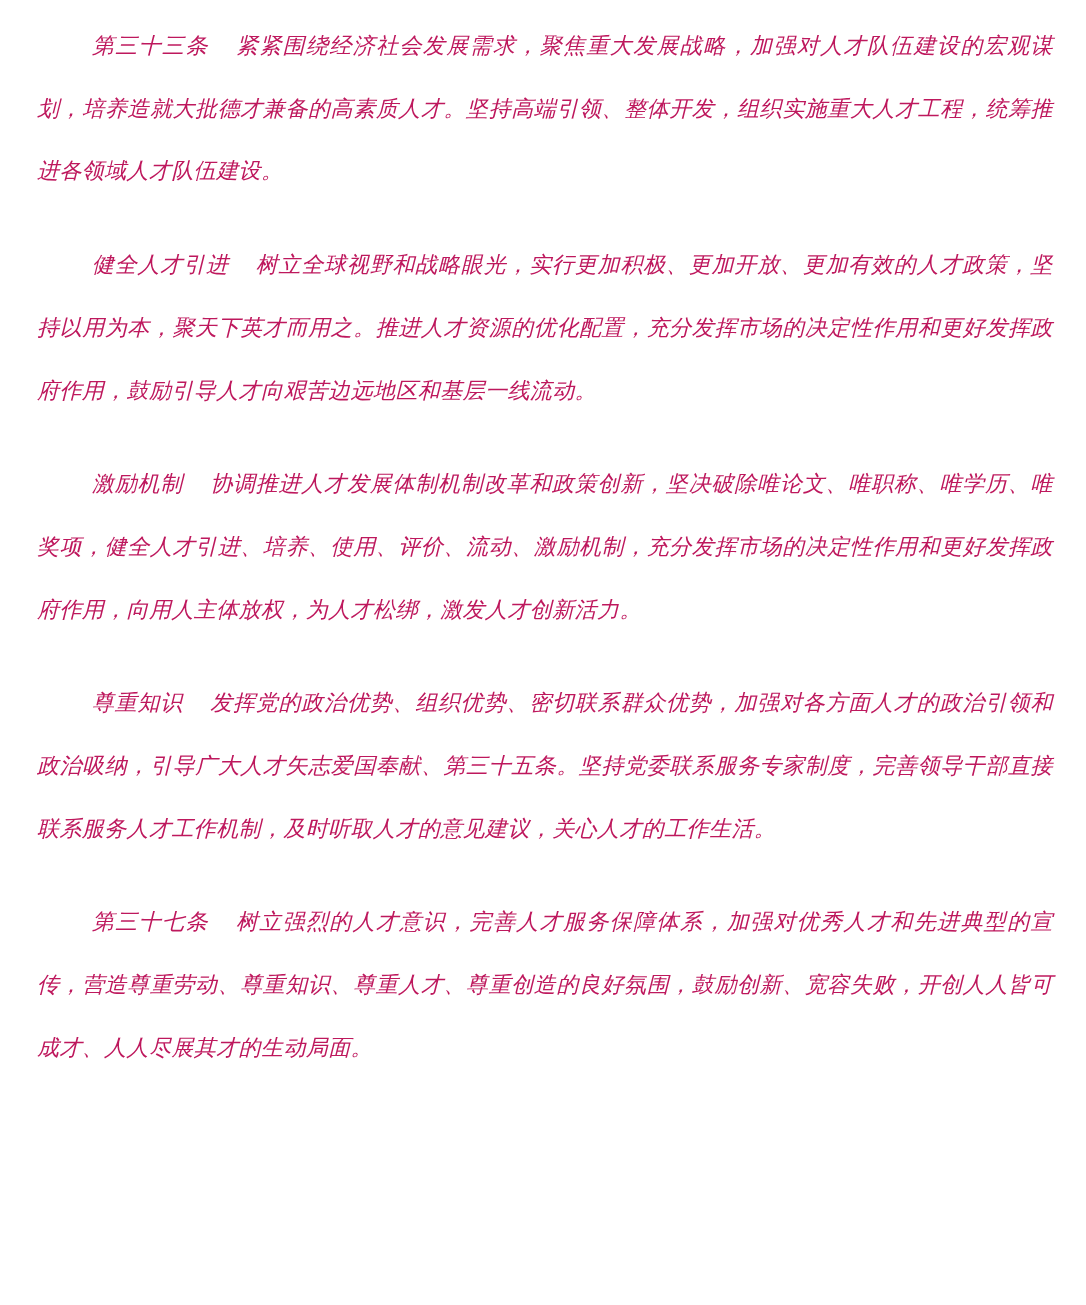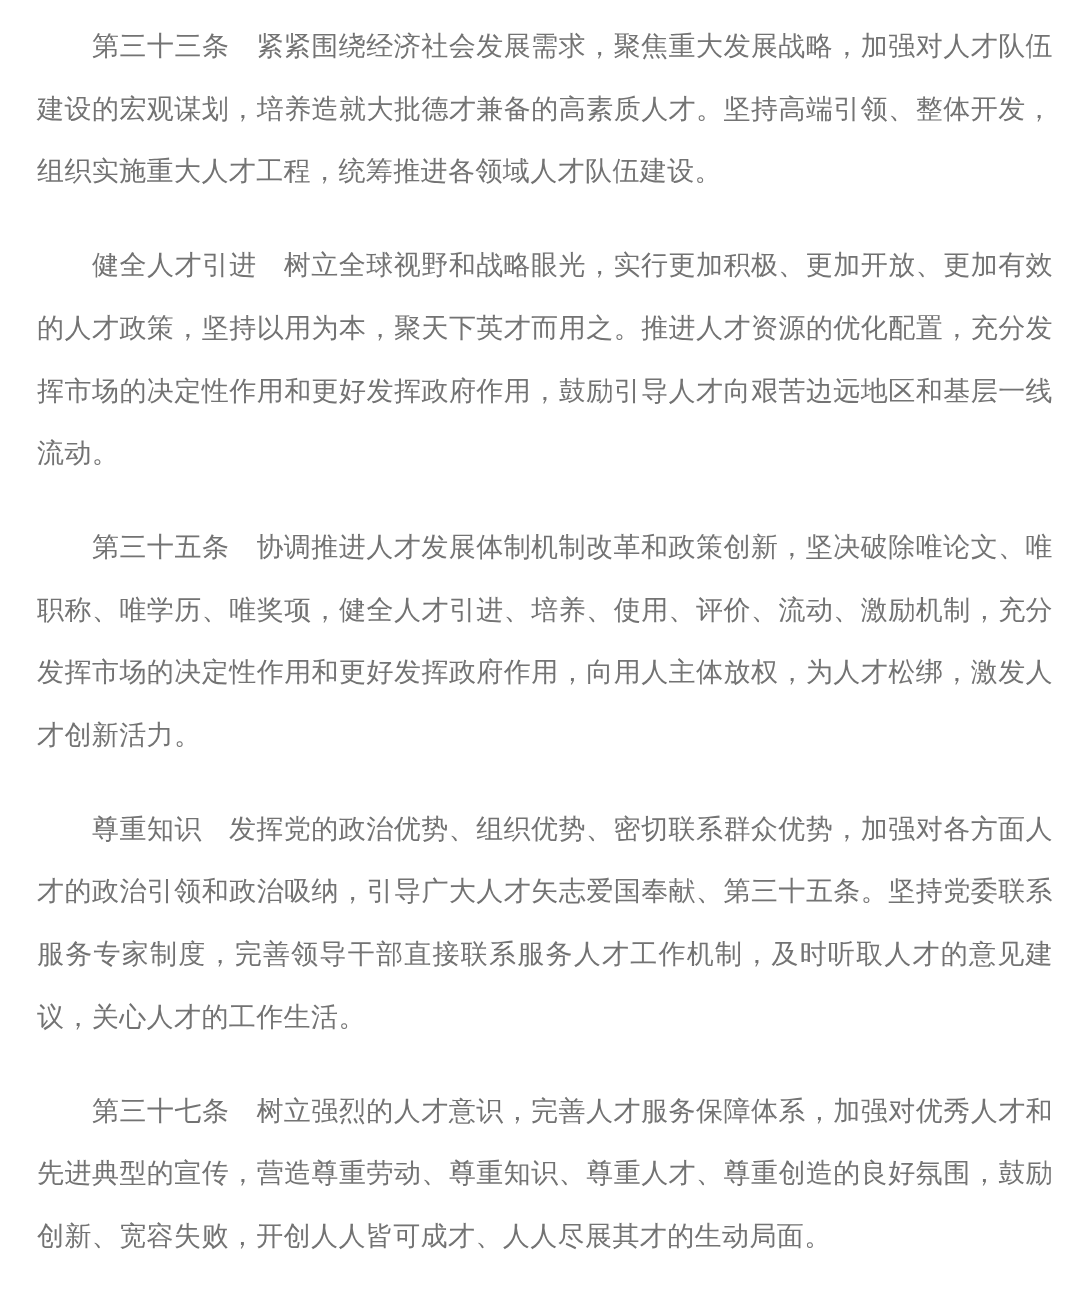--- a/index.html
+++ b/index.html
@@ -11,38 +11,39 @@
       width: 1086px;
       height: 1305px;
       overflow: hidden;
       position: relative;
     }
     .doc {
       position: absolute;
       left: 37px;
       top: 15px;
       width: 1016px;
-      color: #737373;
+      color: #be185d;
       font-family: "DejaVu Sans", "Liberation Sans", sans-serif;
-      font-size: 27px;
+      font-size: 22px;
       line-height: 62.7px;
       letter-spacing: 0.4px;
+      font-style: italic;
     }
     .para {
       margin: 0 0 31px 0;
       text-indent: 55px;
       text-align: justify;
       text-justify: inter-character;
     }
     .para .article-no {
       margin-right: 27px;
     }
   </style>
 </head>
 <body>
 
 <div class="doc">
   <p class="para"><span class="article-no">第三十三条</span><span>紧紧围绕经济社会发展需求，聚焦重大发展战略，加强对人才队伍建设的宏观谋划，培养造就大批德才兼备的高素质人才。坚持高端引领、整体开发，组织实施重大人才工程，统筹推进各领域人才队伍建设。</span></p>
   <p class="para"><span class="article-no">健全人才引进</span><span>树立全球视野和战略眼光，实行更加积极、更加开放、更加有效的人才政策，坚持以用为本，聚天下英才而用之。推进人才资源的优化配置，充分发挥市场的决定性作用和更好发挥政府作用，鼓励引导人才向艰苦边远地区和基层一线流动。</span></p>
-  <p class="para"><span class="article-no">第三十五条</span><span>协调推进人才发展体制机制改革和政策创新，坚决破除唯论文、唯职称、唯学历、唯奖项，健全人才引进、培养、使用、评价、流动、激励机制，充分发挥市场的决定性作用和更好发挥政府作用，向用人主体放权，为人才松绑，激发人才创新活力。</span></p>
+  <p class="para"><span class="article-no">激励机制</span><span>协调推进人才发展体制机制改革和政策创新，坚决破除唯论文、唯职称、唯学历、唯奖项，健全人才引进、培养、使用、评价、流动、激励机制，充分发挥市场的决定性作用和更好发挥政府作用，向用人主体放权，为人才松绑，激发人才创新活力。</span></p>
   <p class="para"><span class="article-no">尊重知识</span><span>发挥党的政治优势、组织优势、密切联系群众优势，加强对各方面人才的政治引领和政治吸纳，引导广大人才矢志爱国奉献、第三十五条。坚持党委联系服务专家制度，完善领导干部直接联系服务人才工作机制，及时听取人才的意见建议，关心人才的工作生活。</span></p>
   <p class="para"><span class="article-no">第三十七条</span><span>树立强烈的人才意识，完善人才服务保障体系，加强对优秀人才和先进典型的宣传，营造尊重劳动、尊重知识、尊重人才、尊重创造的良好氛围，鼓励创新、宽容失败，开创人人皆可成才、人人尽展其才的生动局面。</span></p>
 </div>
 
 </body></html>

